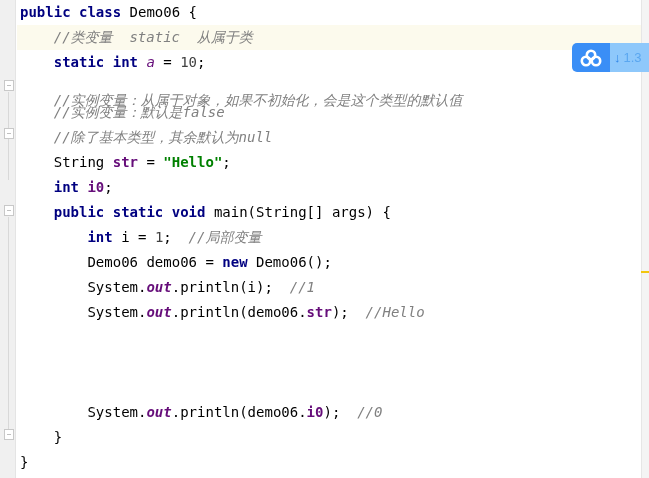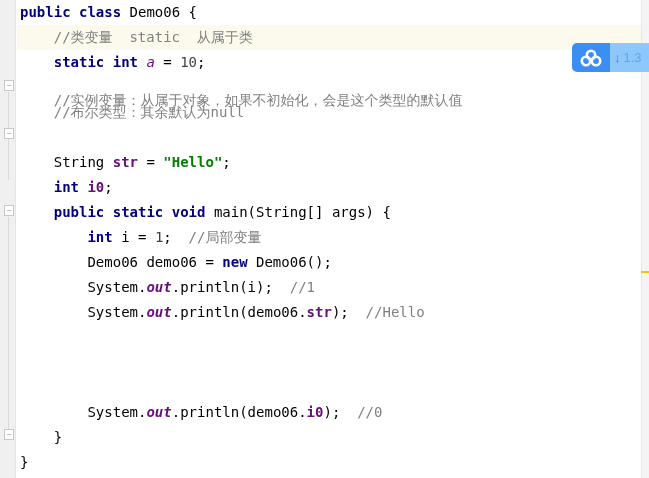--- a/index.html
+++ b/index.html
@@ -4,21 +4,21 @@
 <style>
   * { margin:0; padding:0; box-sizing:border-box; }
   html, body { width:649px; height:478px; overflow:hidden; background:#ffffff; }
   body { position:relative; font-family:"DejaVu Sans Mono","Liberation Mono",monospace; font-size:14px; color:#000; }
   .gutter { position:absolute; left:0; top:0; width:16px; height:478px; background:#f0f0f0; border-right:1px solid #e4e4e4; }
   .editor { position:absolute; left:17px; top:0; right:8px; height:478px; }
   .line { position:absolute; left:0; right:0; height:25px; line-height:25px; white-space:pre; }
   .line.current { background:#fcfaed; }
   .code { position:absolute; left:3px; top:0; }
   .kw { color:#000080; font-weight:bold; }
-  .cm { color:#808080; }
+  .cm { color:#808080; font-style:italic; }
   .num { color:#404040; }
   .str { color:#008000; font-weight:bold; }
   .fld { color:#660e7a; font-weight:bold; }
   .sfld { color:#660e7a; font-style:italic; }
   .sfldb { color:#660e7a; font-weight:bold; font-style:italic; }
   .hl { background:#f6ebbc; }
   .fold { position:absolute; left:4px; width:10px; height:11px; border:1px solid #c8c8c8; background:#fff; }
   .fold::after { content:""; position:absolute; left:2px; right:2px; top:4px; height:1px; background:#c0c0c0; }
   .fold-line { position:absolute; left:8px; width:1px; background:#d8d8d8; }
   .scrollbar { position:absolute; right:0; top:0; width:8px; height:478px; background:#f4f4f4; border-left:1px solid #e6e6e6; }
@@ -39,22 +39,22 @@
   <div class="fold-line" style="top:217px;height:212px;"></div>
   <div class="fold" style="top:205px;"></div>
   <div class="fold" style="top:429px;"></div>
 </div>
 
 <div class="editor" id="editor">
     <div class="line" style="top: 0px;"><span class="code"><span class="kw">public class </span><span>Demo06 {</span></span></div>
     <div class="line current" style="top: 25px;"><span class="code"><span>    </span><span class="cm">//类变量  static  从属于类</span></span></div>
     <div class="line" style="top: 50px;"><span class="code"><span>    </span><span class="kw">static int </span><span class="sfld">a</span><span> = </span><span class="num">10</span><span>;</span></span></div>
     <div class="line" style="top: 88px; padding-left: 35px;"><span class="code"><span>    </span><span class="cm">//实例变量：从属于对象，如果不初始化，会是这个类型的默认值</span></span></div>
-    <div class="line" style="top: 100px;"><span class="code"><span>    </span><span class="cm">//布尔类型：其余默认为null</span></span></div>
-    <div class="line" style="top: 125px;"><span class="code"><span>    </span></span></div>
+    <div class="line" style="top: 100px;"><span class="code"><span>    </span><span class="cm">//实例变量：默认是false</span></span></div>
+    <div class="line" style="top: 125px;"><span class="code"><span>    </span><span class="cm">//除了基本类型，其余默认为null</span></span></div>
     <div class="line" style="top: 150px;"><span class="code"><span>    String </span><span class="fld">str</span><span> = </span><span class="str">"Hello"</span><span>;</span></span></div>
     <div class="line" style="top: 175px;"><span class="code"><span>    </span><span class="kw">int </span><span class="fld">i0</span><span>;</span></span></div>
     <div class="line" style="top: 200px;"><span class="code"><span>    </span><span class="kw">public static void </span><span>main(String[] args) {</span></span></div>
     <div class="line" style="top: 225px;"><span class="code"><span>        </span><span class="kw">int </span><span>i = </span><span class="num">1</span><span>;  </span><span class="cm">//局部变量</span></span></div>
     <div class="line" style="top: 250px;"><span class="code"><span>        Demo06 demo06 = </span><span class="kw">new </span><span>Demo06();</span></span></div>
     <div class="line" style="top: 275px;"><span class="code"><span>        System.</span><span class="sfldb">out</span><span>.println(i);  </span><span class="cm">//1</span></span></div>
     <div class="line" style="top: 300px; text-align: center;"><span class="code"><span>        System.</span><span class="sfldb">out</span><span>.println(demo06.</span><span class="fld">str</span><span>);  </span><span class="cm">//Hello</span></span></div>
     <div class="line" style="top: 350px;"><span class="code"><span>        </span></span></div>
     <div class="line" style="top: 400px;"><span class="code"><span>        System.</span><span class="sfldb">out</span><span>.println(demo06.</span><span class="fld">i0</span><span>);  </span><span class="cm">//0</span></span></div>
     <div class="line" style="top: 425px;"><span class="code"><span>    }</span></span></div>

